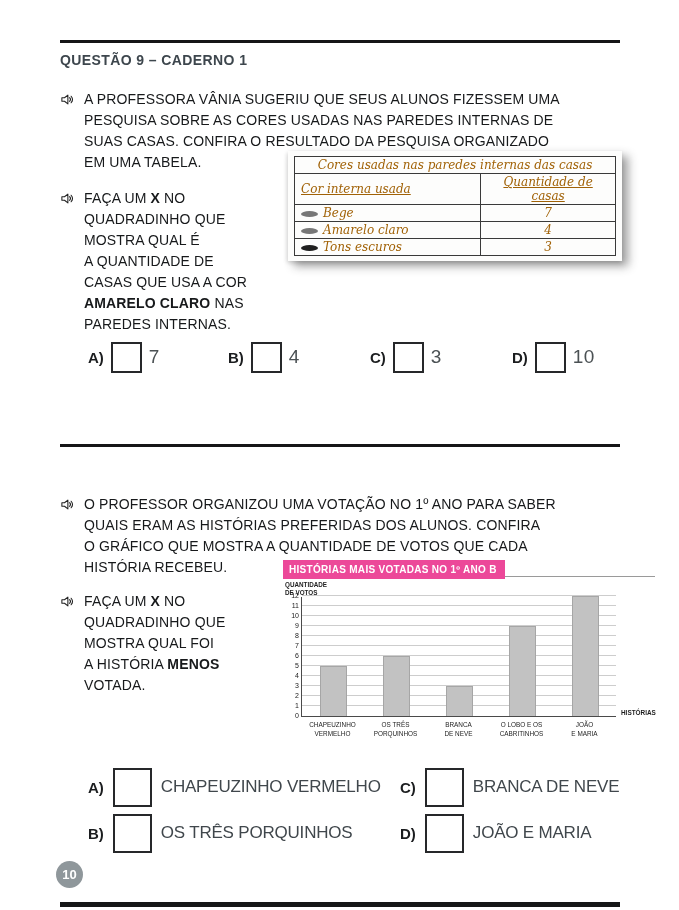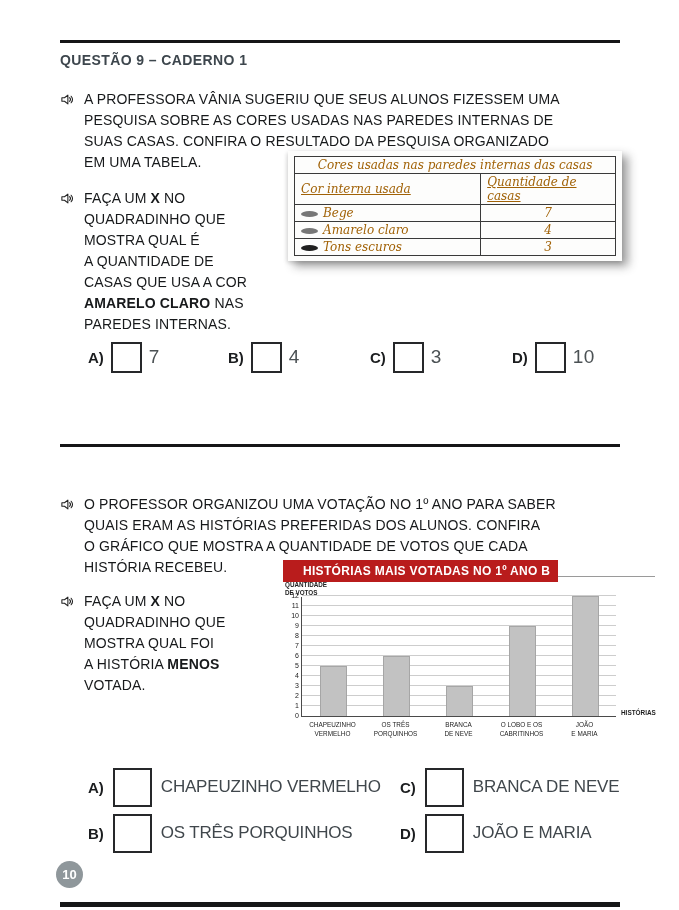--- a/index.html
+++ b/index.html
@@ -22,21 +22,21 @@
   
   .opt9{position:absolute;display:flex;align-items:center;gap:7px;height:34px}
   .opt-label{font-size:15px;font-weight:700;color:#1b1d1f}
   .box9{width:31px;height:31px;border:2px solid #26282a;background:#fff;display:inline-block}
   .val9{font-size:19px;color:#4b5154;letter-spacing:.3px}
   .opt10{position:absolute;display:flex;align-items:center;gap:9px;height:42px}
   .box10{width:39px;height:39px;border:2px solid #26282a;background:#fff;display:inline-block;flex:0 0 auto}
   .val10{font-size:17px;color:#40474c;letter-spacing:-.2px;white-space:nowrap}
   
   .chart{position:absolute;left:283px;top:560px;width:372px;height:210px}
-  .chart-title{position:absolute;left:0;top:0;background:#b91c1c;color:#fff;font-size:12px;font-weight:700;letter-spacing:.3px;padding:4px 8px 4px 20px;z-index:2;white-space:nowrap}
+  .chart-title{position:absolute;left:0;top:0;background:#ec4899;color:#fff;font-size:10px;font-weight:700;letter-spacing:.3px;padding:4px 8px 4px 6px;z-index:2;white-space:nowrap}
   .chart-topline{position:absolute;left:0;top:16px;width:100%;height:1px;background:#9a9a9a}
   .chart-ylabel{position:absolute;left:2px;top:21px;width:50px;font-size:6.3px;font-weight:700;line-height:1.3;color:#222}
   .plot{position:absolute;left:18px;top:37px;width:315px;height:120px;border-left:1px solid #4a4a4a;border-bottom:1px solid #4a4a4a}
   .gridline{position:absolute;left:0;width:100%;height:1px;background:#cdcdcd}
   .bar{position:absolute;bottom:0;width:27px;background:#c2c2c2;border:1px solid #a6a6a6;border-bottom:none}
   .ytick{position:absolute;left:-14px;width:11px;text-align:right;font-size:7px;color:#222;line-height:7px}
   .xlabels{position:absolute;left:18px;top:161px;width:315px;height:22px}
   .xlabel{position:absolute;top:0;text-align:center;font-size:6.4px;line-height:1.4;color:#1d1d1d;white-space:pre-line}
   .chart-xaxis-label{position:absolute;left:338px;top:149px;font-size:6.4px;font-weight:700;color:#1d1d1d}
   
@@ -74,21 +74,21 @@
 PAREDES INTERNAS.</span></div>
 
   <div class="figure">
     <table class="hand">
       <tbody>
           <tr>
         <td colspan="2" class="t-title">Cores usadas nas paredes internas das casas</td>
       </tr>
       <tr>
         <th>Cor interna usada</th>
-        <th style="">Quantidade de casas</th>
+        <th style="text-align:center">Quantidade de casas</th>
       </tr>
       <tr>
         <td><span class="smear"></span><span>Bege</span></td>
         <td class="t-qty">7</td>
       </tr>
       <tr>
         <td><span class="smear"></span><span>Amarelo claro</span></td>
         <td class="t-qty">4</td>
       </tr>
       <tr>

